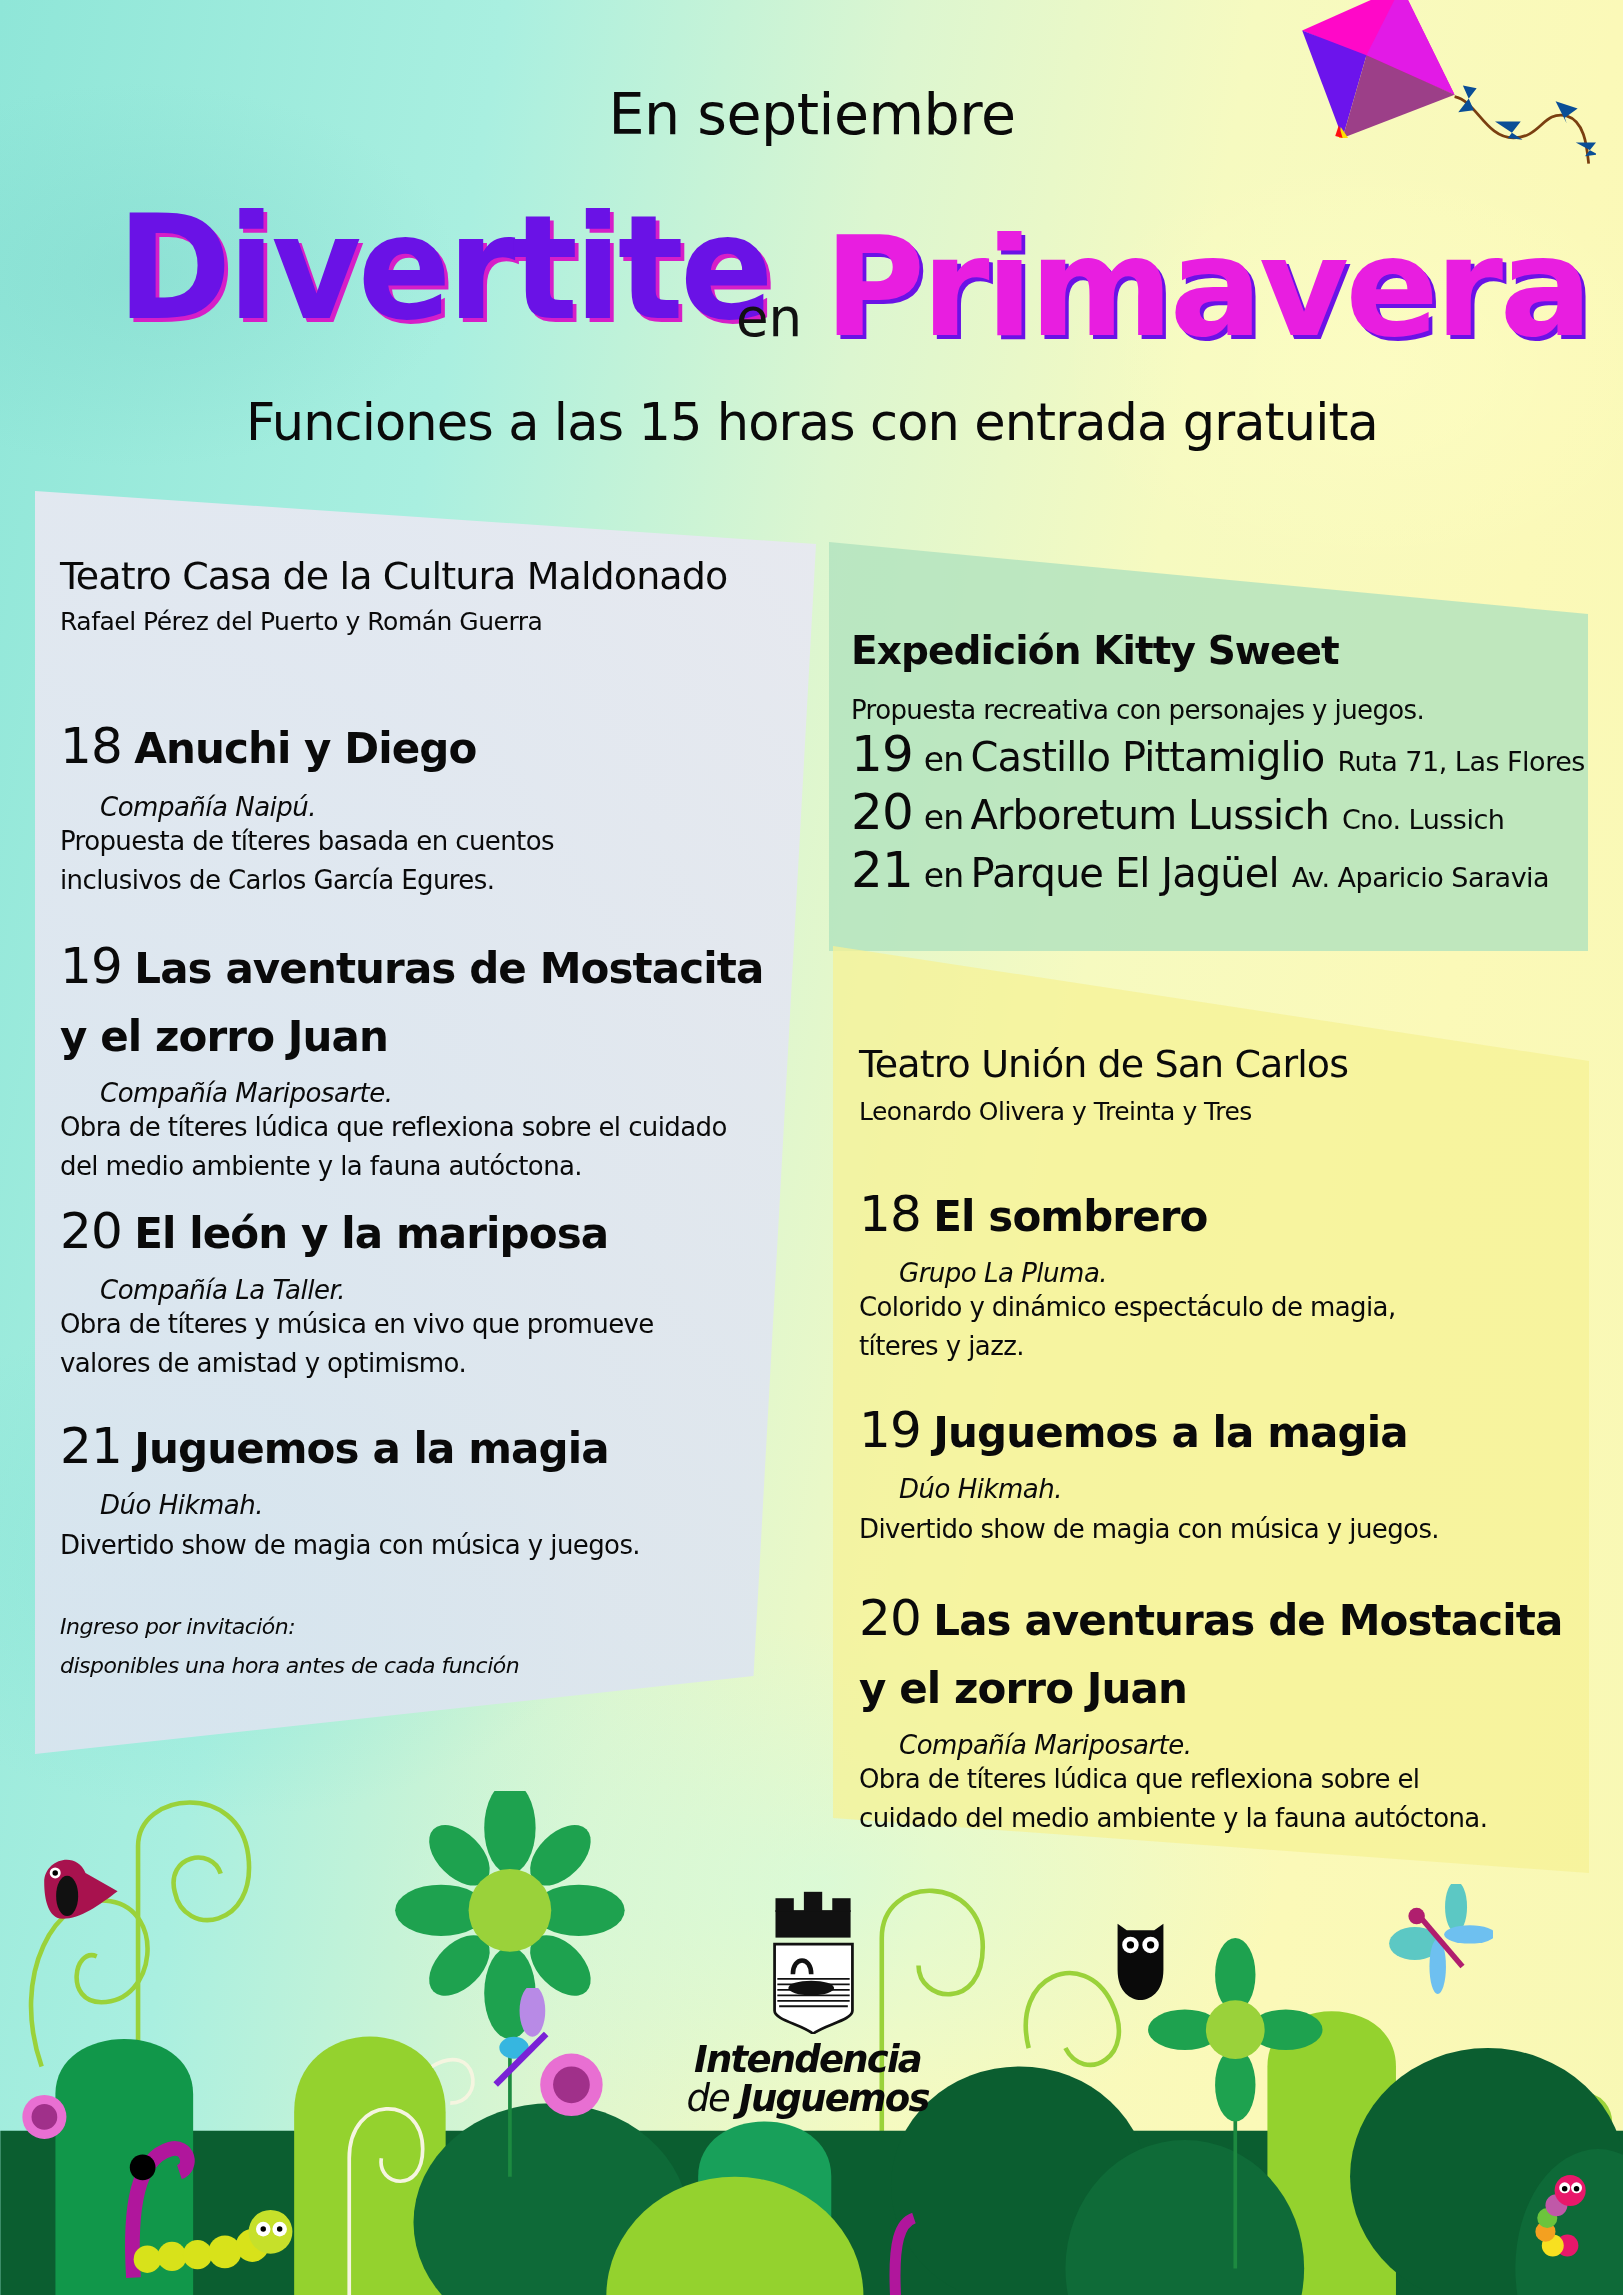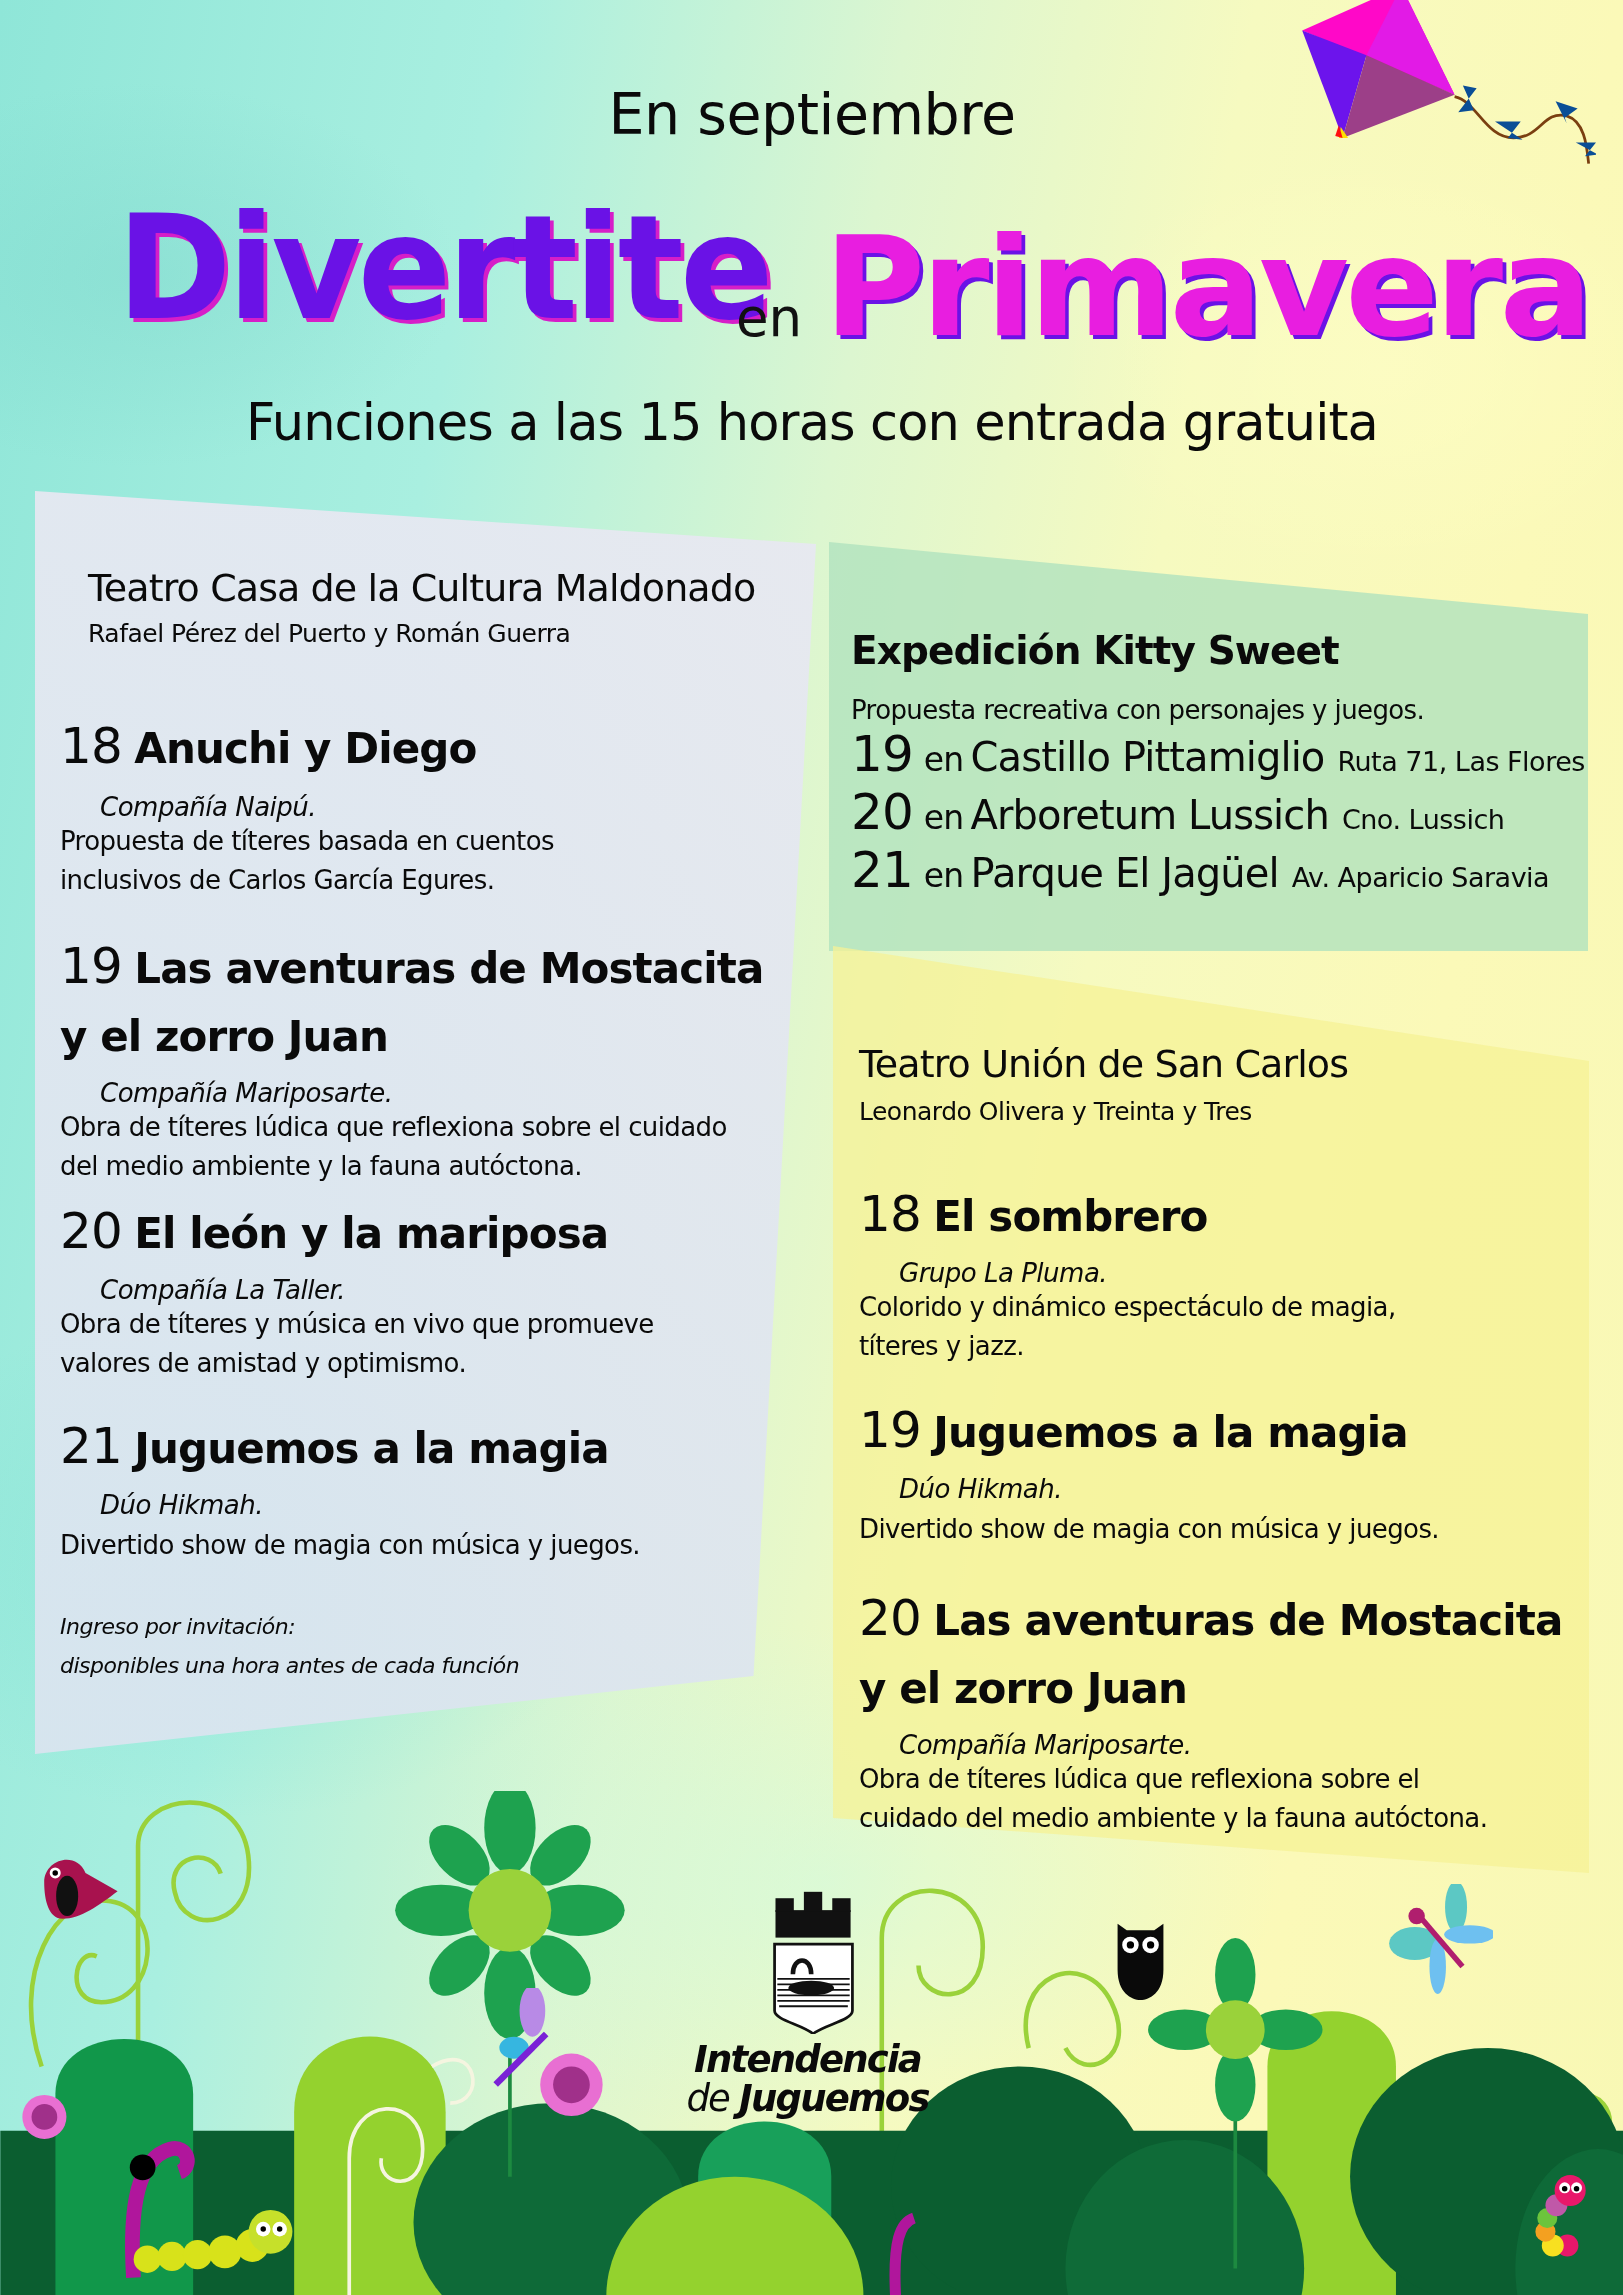--- a/index.html
+++ b/index.html
@@ -91,21 +91,21 @@
   <span class="t-divertite">Divertite</span>
   <span class="t-en">en</span>
   <span class="t-primavera">Primavera</span>
 </div>
 <div class="subtitle">Funciones a las 15 horas con entrada gratuita</div>
 
 <div class="panel panel-left"></div>
 <div class="panel panel-kitty"></div>
 <div class="panel panel-union"></div>
 
-<div class="abs" style="left:60px;top:566px;margin-left:28px;">
+<div class="abs" style="left:60px;top:554px;">
   <div class="venue-name">Teatro Casa de la Cultura Maldonado</div>
   <div class="venue-addr" style="margin-top:9.2px;">Rafael Pérez del Puerto y Román Guerra</div>
 </div>
 
 <div class="abs" style="left:60px;top:712px;width:716px;">
   <div class="event-head"><span class="day">18</span> <span class="title">Anuchi y Diego</span></div>
   <div class="company" style="margin-top:9.2px;">Compañía Naipú.</div>
   <div class="desc">
     <div>Propuesta de títeres basada en cuentos</div>
     <div>inclusivos de Carlos García Egures.</div>

